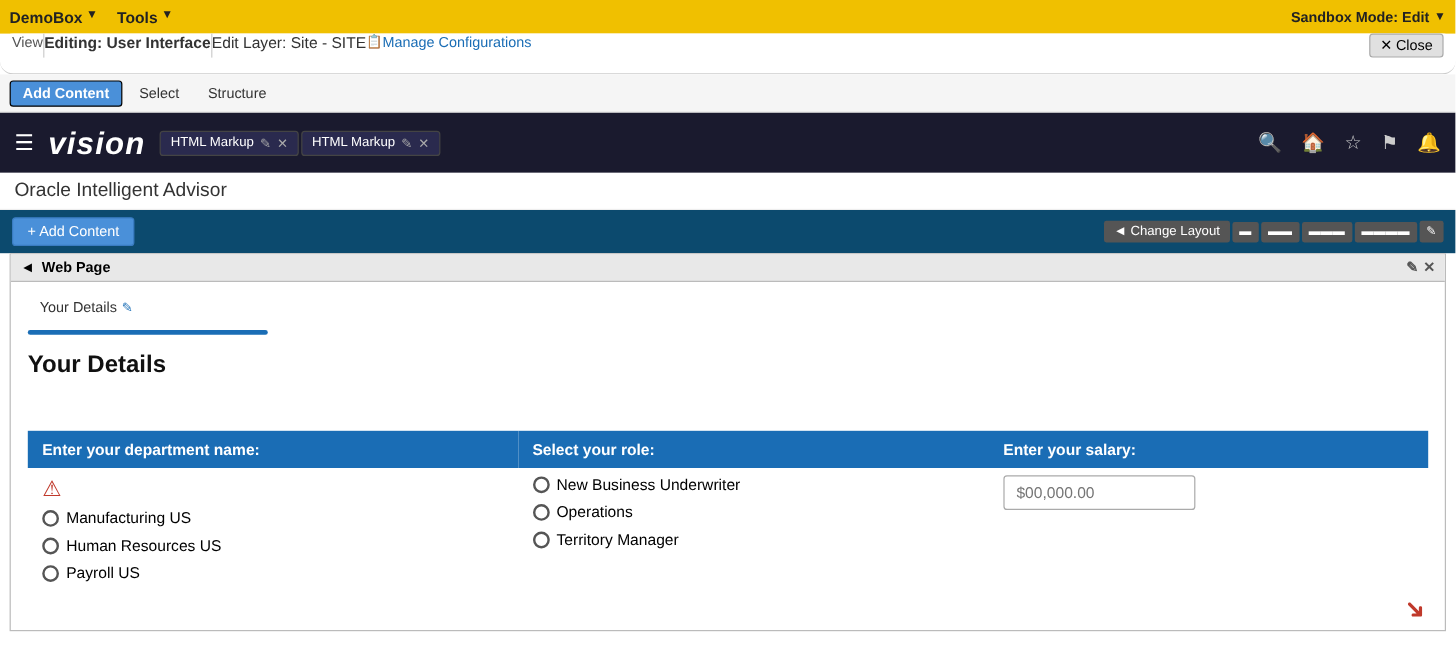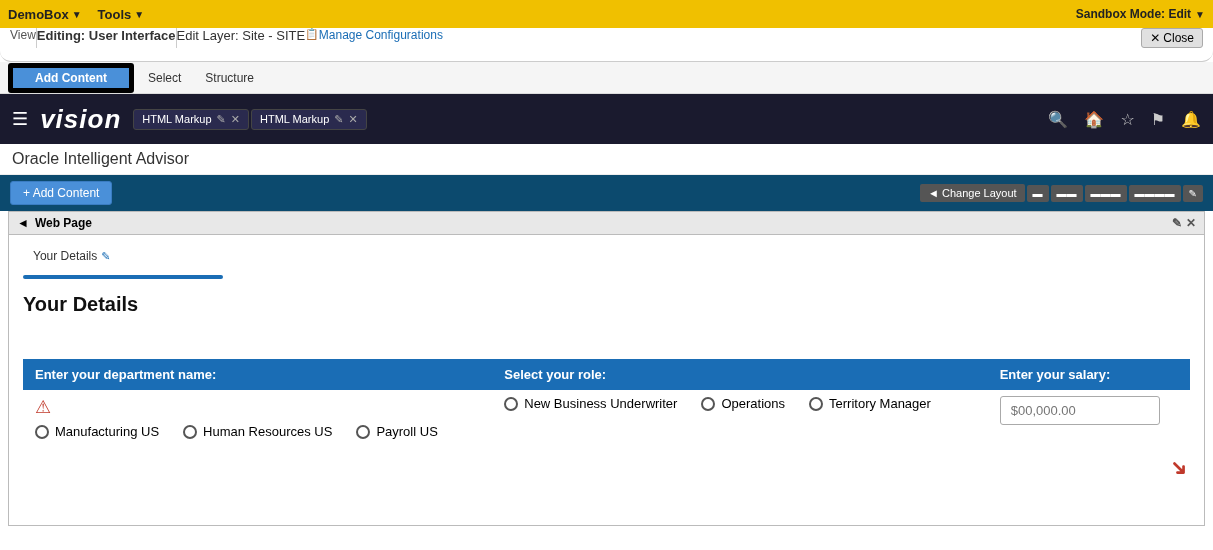--- a/index.html
+++ b/index.html
@@ -8,21 +8,21 @@
     
     .top-bar {
       background: #f0c000;
       height: 28px;
       display: flex;
       align-items: center;
       padding: 0 8px;
       justify-content: space-between;
     }
     .top-bar-left { display: flex; align-items: center; gap: 16px; }
-    .top-bar-item { font-size: 13px; font-weight: bold; color: #222; display: flex; align-items: center; gap: 3px; cursor: pointer; }
+    .top-bar-item { font-size: 13px; font-weight: bold; color: #222; display: flex; gap: 3px; cursor: pointer; }
     .top-bar-right { font-size: 12px; font-weight: bold; color: #222; display: flex; align-items: center; gap: 4px; }
     .dropdown-arrow { font-size: 10px; }
 
     
     .edit-bar {
       background: #fff;
       border-bottom: 1px solid #ccc;
       height: 34px;
       display: flex;
       align-items: flex-start;
@@ -41,23 +41,23 @@
       border-bottom: 1px solid #ddd;
       height: 32px;
       display: flex;
       align-items: center;
       padding: 0 8px;
       gap: 4px;
     }
     .action-btn {
       background: #4a90d9;
       color: #fff;
-      border: 5px solid #000000;
+      border: 1px solid #000000;
       border-radius: 3px;
-      padding: 3px 22px;
+      padding: 3px 10px;
       font-size: 12px;
       cursor: pointer;
       font-weight: bold;
     }
     .action-btn-plain {
       background: transparent;
       color: #333;
       border: none;
       padding: 3px 10px;
       font-size: 12px;
@@ -229,21 +229,21 @@
     .dept-table-header th {
       color: #fff;
       font-size: 13px;
       font-weight: bold;
       padding: 8px 12px;
       text-align: left;
     }
     .dept-table-body td { padding: 6px 12px; vertical-align: top; }
 
     
-    .radio-group { display: flex; flex-direction: row; gap: 24px; }
+    .radio-group { display: flex; flex-direction: column; gap: 8px; }
     .radio-item { display: flex; align-items: center; gap: 6px; font-size: 13px; cursor: pointer; }
     .radio-circle {
       width: 14px;
       height: 14px;
       border: 2px solid #555;
       border-radius: 50%;
       display: inline-block;
       flex-shrink: 0;
     }
 

